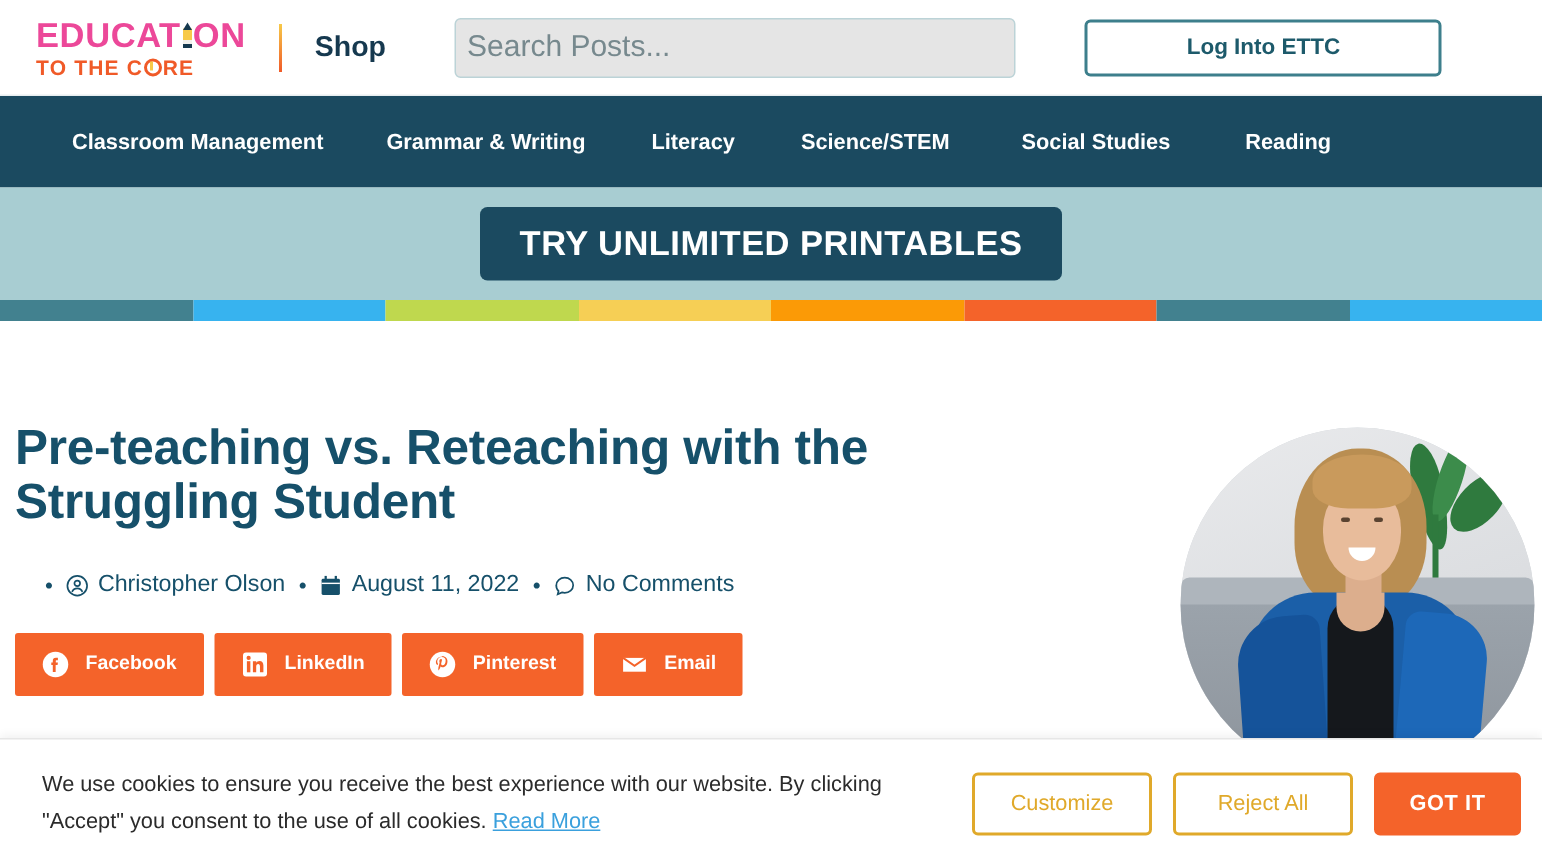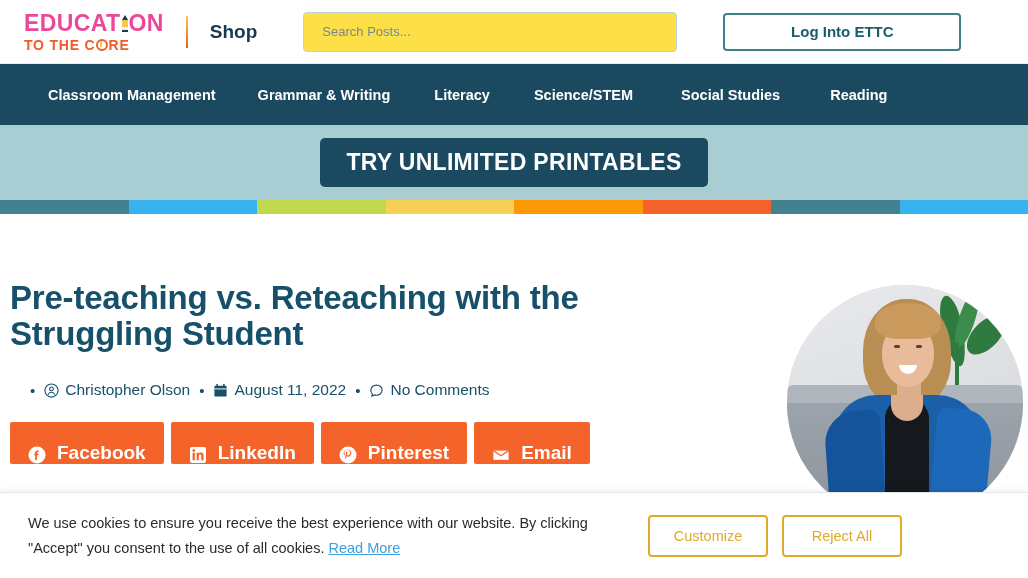--- a/index.html
+++ b/index.html
@@ -54,23 +54,23 @@
   }
   .vdivider {
     width:2px; height:32px; margin-left:22px;
     background:linear-gradient(#f7c948, #f05a28);
   }
   .shop-link {
     margin-left:22px; font-size:19px; font-weight:bold; color:#16394f;
   }
   .search-wrap { margin-left:46px; }
   .search-input {
-    width:374px; height:40px; background:#fde047;
+    width:374px; height:40px; background:#e5e5e5;
     border:1px solid #bcd3d7; border-radius:4px;
-    padding:0 18px; font-size:13px; color:#6e7f84;
+    padding:0 7px; font-size:20px; color:#6e7f84;
     font-family:"Liberation Sans", sans-serif; outline:none;
   }
   .search-input::placeholder { color:#77898e; }
   .login-btn {
     margin-left:46px; width:238px; height:38px;
     border:2px solid #3d7f8c; border-radius:4px; background:#fff;
     color:#1d5a6b; font-size:15px; font-weight:bold;
     font-family:"Liberation Sans", sans-serif; cursor:pointer;
   }
 
@@ -120,22 +120,22 @@
   }
   .meta-dot { color:#16506a; font-size:15px; margin:0 9px 0 0; }
   .meta-item { display:flex; align-items:center; gap:6px; cursor:pointer; }
   .meta-item + .meta-dot { margin-left:9px; }
   .meta-ico { display:inline-flex; width:15px; height:15px; }
   .meta-ico svg { width:15px; height:15px; }
 
   .share-row { display:flex; margin:23px 0 0 10px; gap:7px; }
   .share-btn {
     height:42px; background:#f4632a; border:none; border-radius:2px;
-    display:flex; align-items:flex-end; gap:11px; padding:0 18px;
-    color:#ffffff; font-size:19px; font-weight:bold;
+    display:flex; align-items:flex-start; gap:11px; padding:12px 18px;
+    color:#ffffff; font-size:13px; font-weight:bold;
     font-family:"Liberation Sans", sans-serif; cursor:pointer;
   }
   .share-btn .sico { width:18px; height:18px; display:inline-flex; }
   .share-btn .sico svg { width:18px; height:18px; fill:#fff; }
 
   
   .author-photo {
     position:absolute; top:285px; left:787px;
     width:236px; height:236px; border-radius:50%; overflow:hidden;
     background:#cfd4d8;
@@ -373,16 +373,17 @@
 
   <div class="cookie">
     <div class="cookie-text">
       <span>We use cookies to ensure you receive the best experience with our website.  By clicking "Accept"</span>
       <span>you consent to the use of all cookies.</span>
       <span class="cookie-link">Read More</span>
     </div>
     <div class="cookie-actions">
       <button class="ck-btn ck-outline">Customize</button>
       <button class="ck-btn ck-outline">Reject All</button>
+      <button class="ck-btn ck-solid">GOT IT</button>
     </div>
   </div>
 
 </div>
 
 </body></html>

